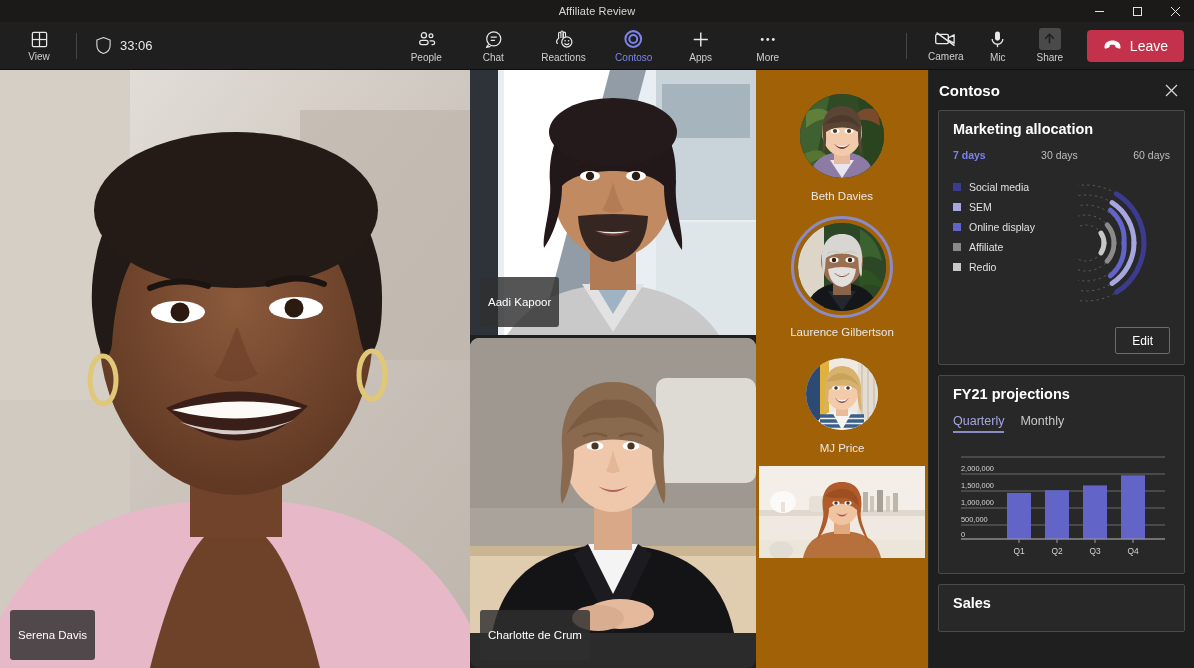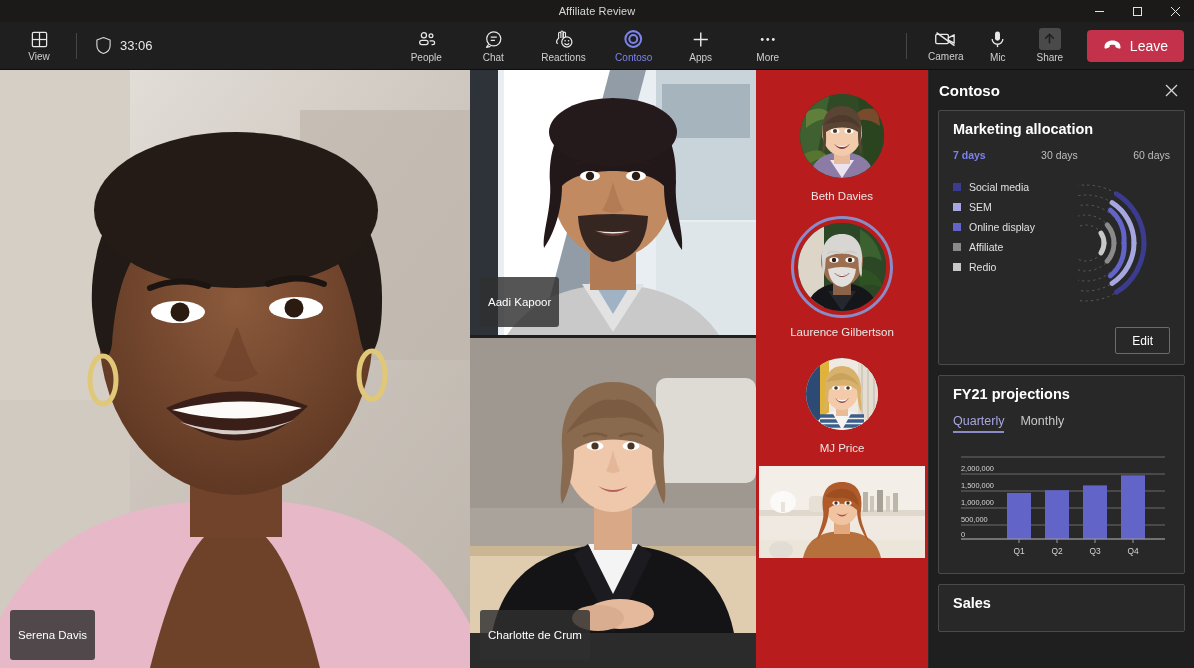--- a/index.html
+++ b/index.html
@@ -71,24 +71,24 @@
     background: rgba(47,47,47,.82); color: #fff;
     font-size: 11.5px; padding: 19px 8px; border-radius: 3px;
     white-space: nowrap;
   }
 
   
   .tile-serena { width: 470px; height: 598px; }
   
   .col2 { width: 286px; height: 598px; display: flex; flex-direction: column; }
   .tile-aadi { width: 286px; height: 303px; border-bottom: 3px solid #1f1f1f; }
-  .tile-charlotte { width: 286px; height: 373px; }
+  .tile-charlotte { width: 286px; height: 373px; border-radius: 9px; }
   
   .col3 {
-    width: 172px; height: 598px; background: #b91c1c;
+    width: 172px; height: 598px; background: #a16207;
     display: flex; flex-direction: column; align-items: center;
     padding-top: 20px; gap: 2px; overflow: hidden;
   }
   .avatar-cell { display: flex; flex-direction: column; align-items: center; }
   .avatar-ring { padding: 4px; border-radius: 50%; }
   .avatar-ring.speaking { border: 3px solid #8b8cc7; padding: 4px; }
   .avatar {
     border-radius: 50%; overflow: hidden; position: relative;
     background: #3a3a3a;
   }

